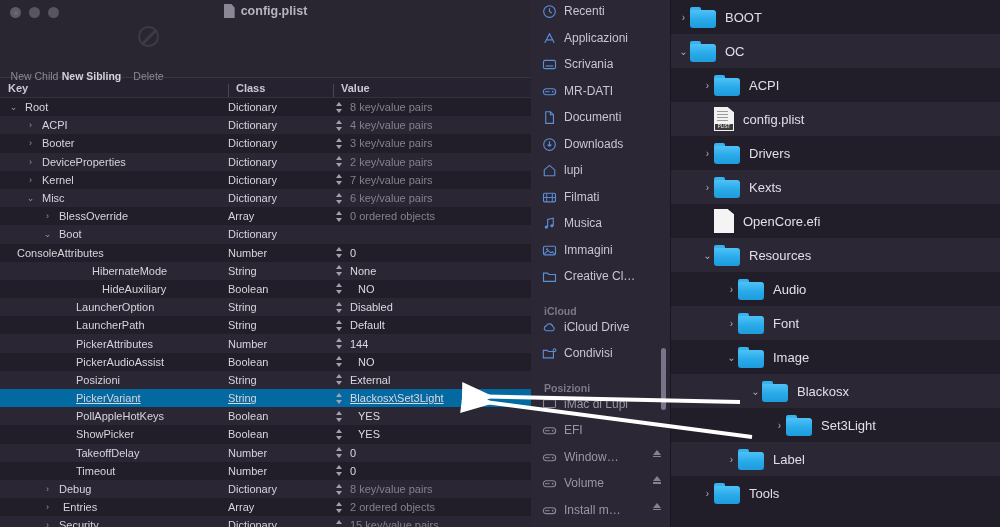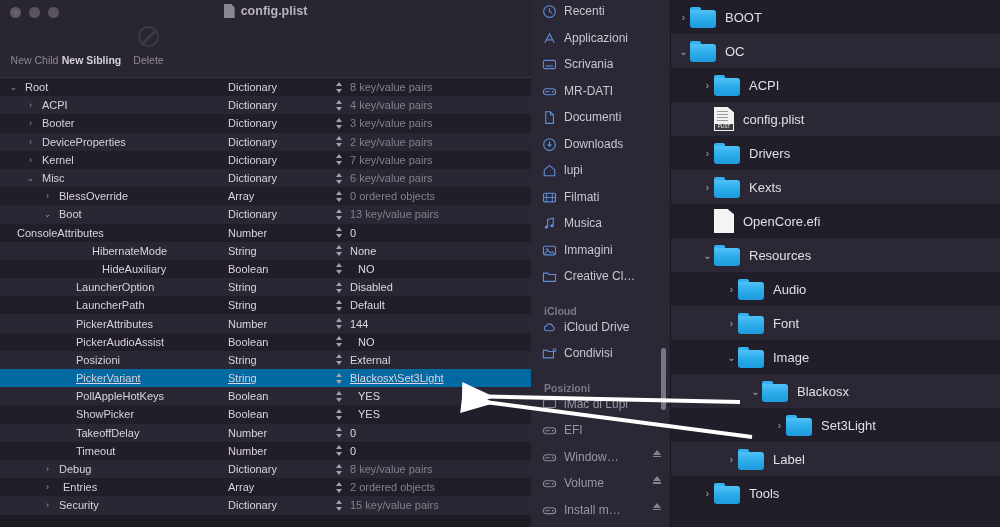--- a/index.html
+++ b/index.html
@@ -42,21 +42,21 @@
     width: 11px; height: 14px; background: #8c8794;
     clip-path: polygon(0 0, 70% 0, 100% 26%, 100% 100%, 0 100%);
   }
   .toolbar {
     position: absolute; left: 0; top: 20px;
     display: flex; align-items: flex-end; gap: 0;
     padding-left: 6px;
   }
   .tb-item {
     width: 57px; display: flex; flex-direction: column;
-    align-items: center; gap: 4px; cursor: default;
+    align-items: center; gap: 20px; cursor: default;
   }
   .tb-label { font-size: 10.5px; color: #8d8895; white-space: nowrap; }
   .tb-item.active .tb-label { color: #d6d2dc; font-weight: bold; }
   .tb-gfx { height: 30px; display: flex; align-items: flex-end; gap: 2px; }
   .person { position: relative; }
   .person .head {
     width: 7px; height: 7px; border-radius: 50%;
     background: #171419; margin: 0 auto 1px;
   }
   .person .body {
@@ -244,20 +244,25 @@
           </div>
           <div class="tb-item">
             <span class="tb-gfx">
               <span class="no-sign"></span>
             </span>
             <span class="tb-label">Delete</span>
           </div>
         </div>
     </div>
 
+    <div class="col-head">
+      <div class="ch ch-key">Key</div>
+      <div class="ch ch-class sep">Class</div>
+      <div class="ch ch-value sep">Value</div>
+    </div>
 
     <div class="rows" id="plist-rows">
         <div class="row odd">
           <div class="cell-key" style="padding-left:8px">
             <span class="disc">⌄</span>
             <span style="margin-left:6px">Root</span>
           </div>
           <div class="cell-class">Dictionary</div>
           <div class="cell-value">
             <span class="stepper"></span>
@@ -329,24 +334,20 @@
             <span class="stepper"></span>
             <span class="vtxt dim">0 ordered objects</span>
           </div>
         </div>
         <div class="row even">
           <div class="cell-key" style="padding-left:42px">
             <span class="disc">⌄</span>
             <span style="margin-left:6px">Boot</span>
           </div>
           <div class="cell-class">Dictionary</div>
-          <div class="cell-value">
-            <span class="stepper"></span>
-            <span class="vtxt dim">13 key/value pairs</span>
-          </div>
         </div>
         <div class="row odd">
           <div class="cell-key" style="">
             <span class="disc none"></span>
             <span style="margin-left:6px">ConsoleAttributes</span>
           </div>
           <div class="cell-class">Number</div>
           <div class="cell-value">
             <span class="stepper"></span>
             <span class="vtxt">0</span>

